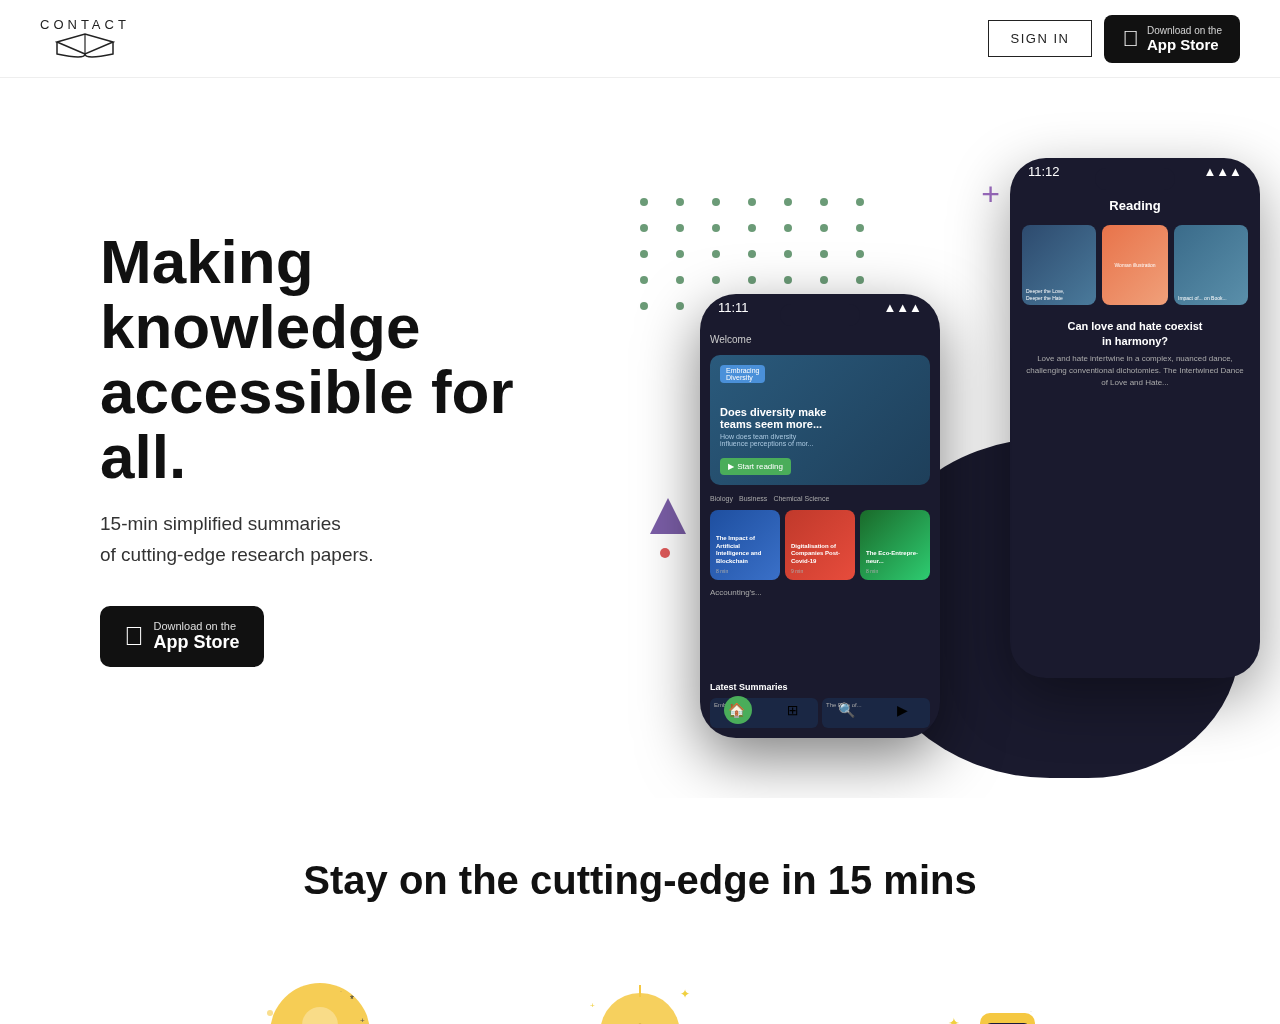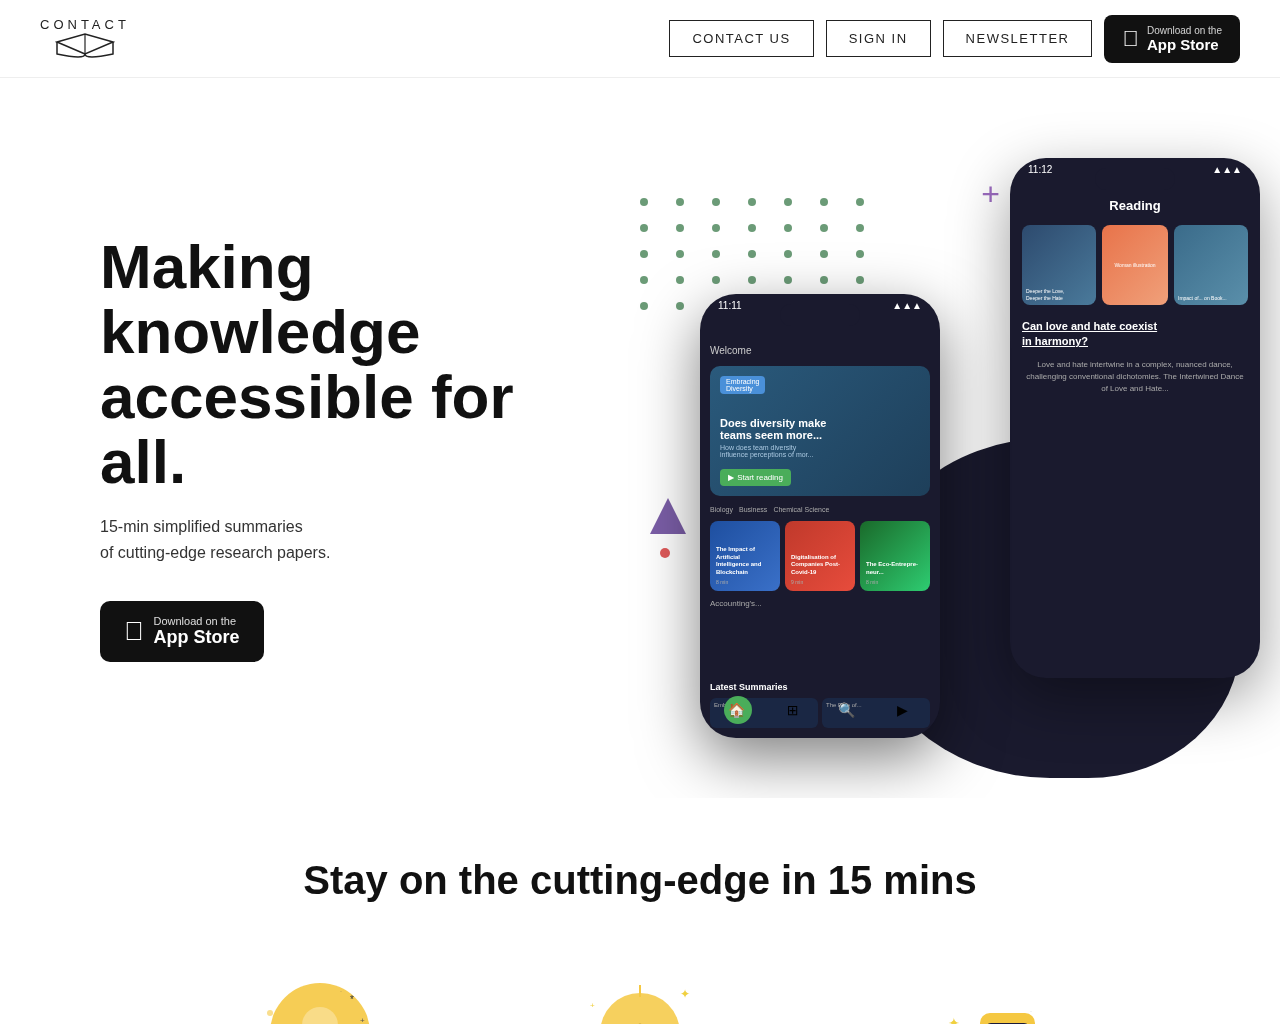--- a/index.html
+++ b/index.html
@@ -35,21 +35,21 @@
       display: flex; align-items: center;
       padding: 60px 80px 40px 100px;
       min-height: 700px; position: relative; overflow: hidden;
     }
     .hero-left { flex: 0 0 480px; z-index: 2; }
     .hero-title {
       font-size: 62px; font-weight: 900; line-height: 1.05;
       color: #111; margin-bottom: 20px;
     }
     .hero-subtitle {
-      font-size: 16px; color: #333; line-height: 1.6; margin-bottom: 36px;
+      font-size: 19px; color: #333; line-height: 1.6; margin-bottom: 36px;
     }
     .hero-download-btn {
       background: #111; color: #fff; border: none; border-radius: 10px;
       padding: 14px 24px; cursor: pointer;
       display: inline-flex; align-items: center; gap: 10px;
     }
     .hero-download-btn .apple-icon { font-size: 26px; }
     .hero-download-btn .btn-text { display: flex; flex-direction: column; text-align: left; }
     .hero-download-btn .download-on { font-size: 11px; opacity: 0.85; }
     .hero-download-btn .store-name { font-size: 18px; font-weight: 700; }
@@ -99,49 +99,49 @@
     }
 
     
     .notch {
       position: absolute; top: 10px; left: 50%; transform: translateX(-50%);
       width: 80px; height: 22px; background: #1a1a2e; border-radius: 12px; z-index: 10;
     }
     .phone-status {
       position: absolute; top: 6px; left: 14px; right: 14px;
       display: flex; justify-content: space-between; align-items: center;
-      font-size: 10px; color: #fff; z-index: 11; padding: 0 4px;
+      font-size: 13px; color: #fff; z-index: 11; padding: 0 4px;
     }
 
     
     .reading-screen {
       padding: 40px 12px 12px; height: 100%; display: flex; flex-direction: column;
     }
     .reading-header {
       color: #fff; font-size: 13px; font-weight: 600; text-align: center; margin-bottom: 12px;
     }
     .reading-books {
       display: flex; gap: 6px; margin-bottom: 14px;
     }
     .reading-book {
       flex: 1; height: 80px; border-radius: 8px; overflow: hidden;
     }
     .book-cover-1 { background: linear-gradient(135deg, #2d4a6e, #4a7a9b); }
     .book-cover-2 { background: linear-gradient(135deg, #e8734a, #f0a07a); }
     .book-cover-3 { background: linear-gradient(135deg, #3a6b8a, #5a8faa); }
     .reading-question {
-      color: #fff; font-size: 12px; font-weight: 700; margin-bottom: 9px; line-height: 1.4; text-decoration: underline;
+      color: #fff; font-size: 12px; font-weight: 700; text-align: center; margin-bottom: 3px; line-height: 1.4;
     }
     .reading-text {
       color: #aaa; font-size: 8px; line-height: 1.5; text-align: center; flex: 1; overflow: hidden;
     }
 
     
     .welcome-screen {
-      padding: 51px 10px 10px; height: 100%; display: flex; flex-direction: column;
+      padding: 40px 10px 10px; height: 100%; display: flex; flex-direction: column;
     }
     .welcome-header {
       color: #ccc; font-size: 10px; margin-bottom: 10px;
     }
     .featured-card {
       background: linear-gradient(135deg, #2a5a7c, #1e3f5a);
       border-radius: 10px; padding: 10px; margin-bottom: 10px; min-height: 100px;
     }
     .featured-tag {
       background: #4a90d9; color: #fff; font-size: 7px; padding: 2px 6px;
@@ -242,23 +242,21 @@
   <div class="logo">
     <span class="logo-text">CONTACT</span>
     <svg class="logo-book" viewBox="0 0 60 28">
       <path d="M30 22 L2 10 L30 2 L58 10 Z" fill="none" stroke="#222" stroke-width="1.5"></path>
       <path d="M2 10 L2 22 Q30 28 30 22 Q30 28 58 22 L58 10" fill="none" stroke="#222" stroke-width="1.5"></path>
       <line x1="30" y1="2" x2="30" y2="22" stroke="#222" stroke-width="1.2"></line>
     </svg>
   </div>
 
   <div class="nav-right">
-    <button class="nav-btn">CONTACT US</button>
     <button class="nav-btn">SIGN IN</button>
-    <button class="nav-btn">NEWSLETTER</button>
     <button class="app-store-btn">
       <span class="apple-icon"></span>
       <span class="btn-text">
         <span class="download-on">Download on the</span>
         <span class="store-name">App Store</span>
       </span>
     </button>
   </div>
 </nav>
 

